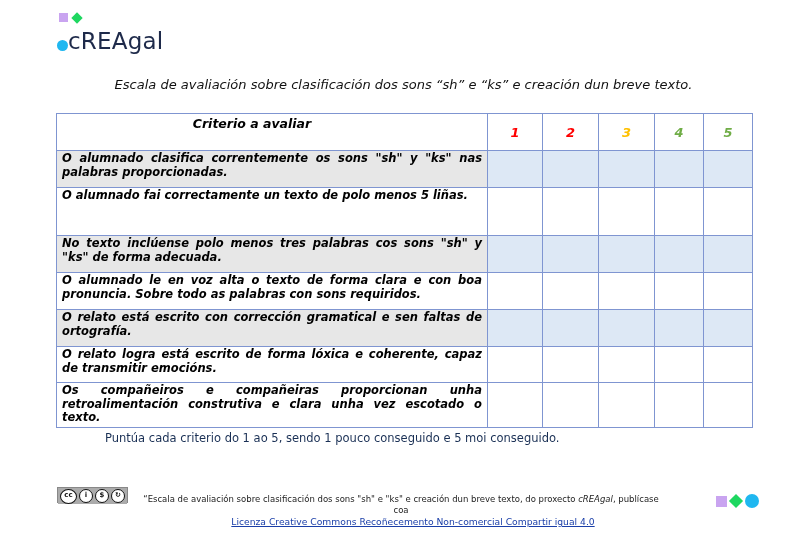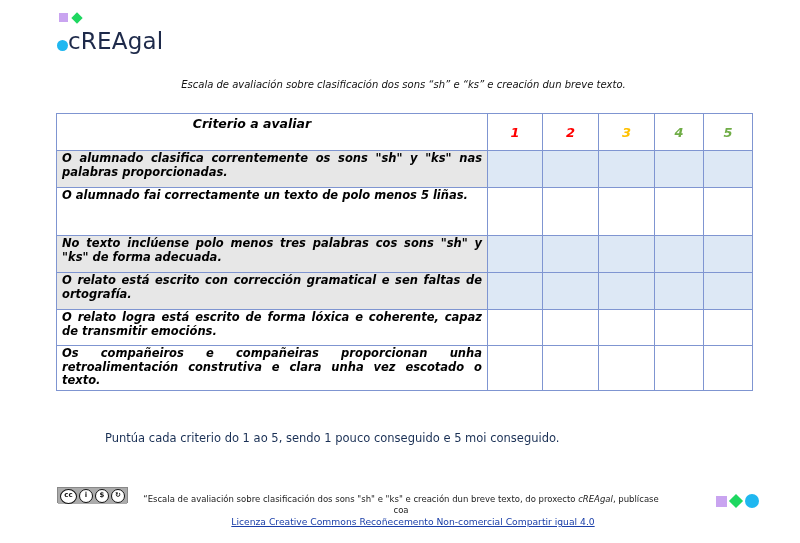--- a/index.html
+++ b/index.html
@@ -5,21 +5,21 @@
   * { box-sizing: border-box; margin: 0; padding: 0; }
   html, body { width: 800px; height: 543px; background: #ffffff; overflow: hidden; }
   body { position: relative; font-family: "DejaVu Sans", sans-serif; color: #000; }
 
   .logo { position: absolute; left: 56px; top: 11px; width: 120px; height: 40px; }
   .logo .sq { position: absolute; left: 3px; top: 2px; width: 9px; height: 9px; background: #c9a4f0; }
   .logo .dia { position: absolute; left: 17px; top: 3px; width: 8px; height: 8px; background: #1ed760; transform: rotate(45deg); }
   .logo .circ { position: absolute; left: 1px; top: 29px; width: 11px; height: 11px; border-radius: 50%; background: #1fb7f0; }
   .logo .word { position: absolute; left: 12px; top: 17px; font-family: "DejaVu Sans", sans-serif; font-size: 23px; color: #1e2a4a; letter-spacing: 0.2px; line-height: 26px; }
 
-  .title { position: absolute; left: 56px; top: 76px; width: 695px; text-align: center; font-style: italic; font-size: 10px; line-height: 18px; color: #111; font-family: "DejaVu Sans", sans-serif; }
+  .title { position: absolute; left: 56px; top: 76px; width: 695px; text-align: center; font-style: italic; font-size: 13px; line-height: 18px; color: #111; font-family: "DejaVu Sans", sans-serif; }
 
   table.rubric { position: absolute; left: 56px; top: 113px; width: 696px; border-collapse: collapse; table-layout: fixed; font-style: italic; }
   table.rubric td, table.rubric th { border: 1px solid #7f95d1; vertical-align: top; }
   table.rubric th.crit-head { height: 37px; font-size: 12.5px; font-weight: bold; text-align: center; padding-top: 2px; padding-right: 40px; }
   table.rubric th.score-head { font-size: 13px; font-weight: bold; text-align: center; vertical-align: middle; }
   td.crit { font-size: 11.5px; font-weight: bold; line-height: 13.5px; padding: 1px 5px 2px 5px; text-align: justify; }
   tr.shaded td.crit { background: #e7e7e7; }
   tr.shaded td.score { background: #dde8f5; }
   td.score { background: #fff; }
 
@@ -87,20 +87,28 @@
     <td class="score"></td>
   </tr>
   <tr class="shaded" style="height:37px">
     <td class="crit">No texto inclúense polo menos tres palabras cos sons "sh" y "ks" de forma adecuada.</td>
     <td class="score"></td>
     <td class="score"></td>
     <td class="score"></td>
     <td class="score"></td>
     <td class="score"></td>
   </tr>
+  <tr style="height:37px">
+    <td class="crit">O alumnado le en voz alta o texto de forma clara e con boa pronuncia. Sobre todo as palabras con sons requiridos.</td>
+    <td class="score"></td>
+    <td class="score"></td>
+    <td class="score"></td>
+    <td class="score"></td>
+    <td class="score"></td>
+  </tr>
   <tr class="shaded" style="height:37px">
     <td class="crit">O relato está escrito con corrección gramatical e sen faltas de ortografía.</td>
     <td class="score"></td>
     <td class="score"></td>
     <td class="score"></td>
     <td class="score"></td>
     <td class="score"></td>
   </tr>
   <tr style="height:36px">
     <td class="crit">O relato logra está escrito de forma lóxica e coherente, capaz de transmitir emocións.</td>

